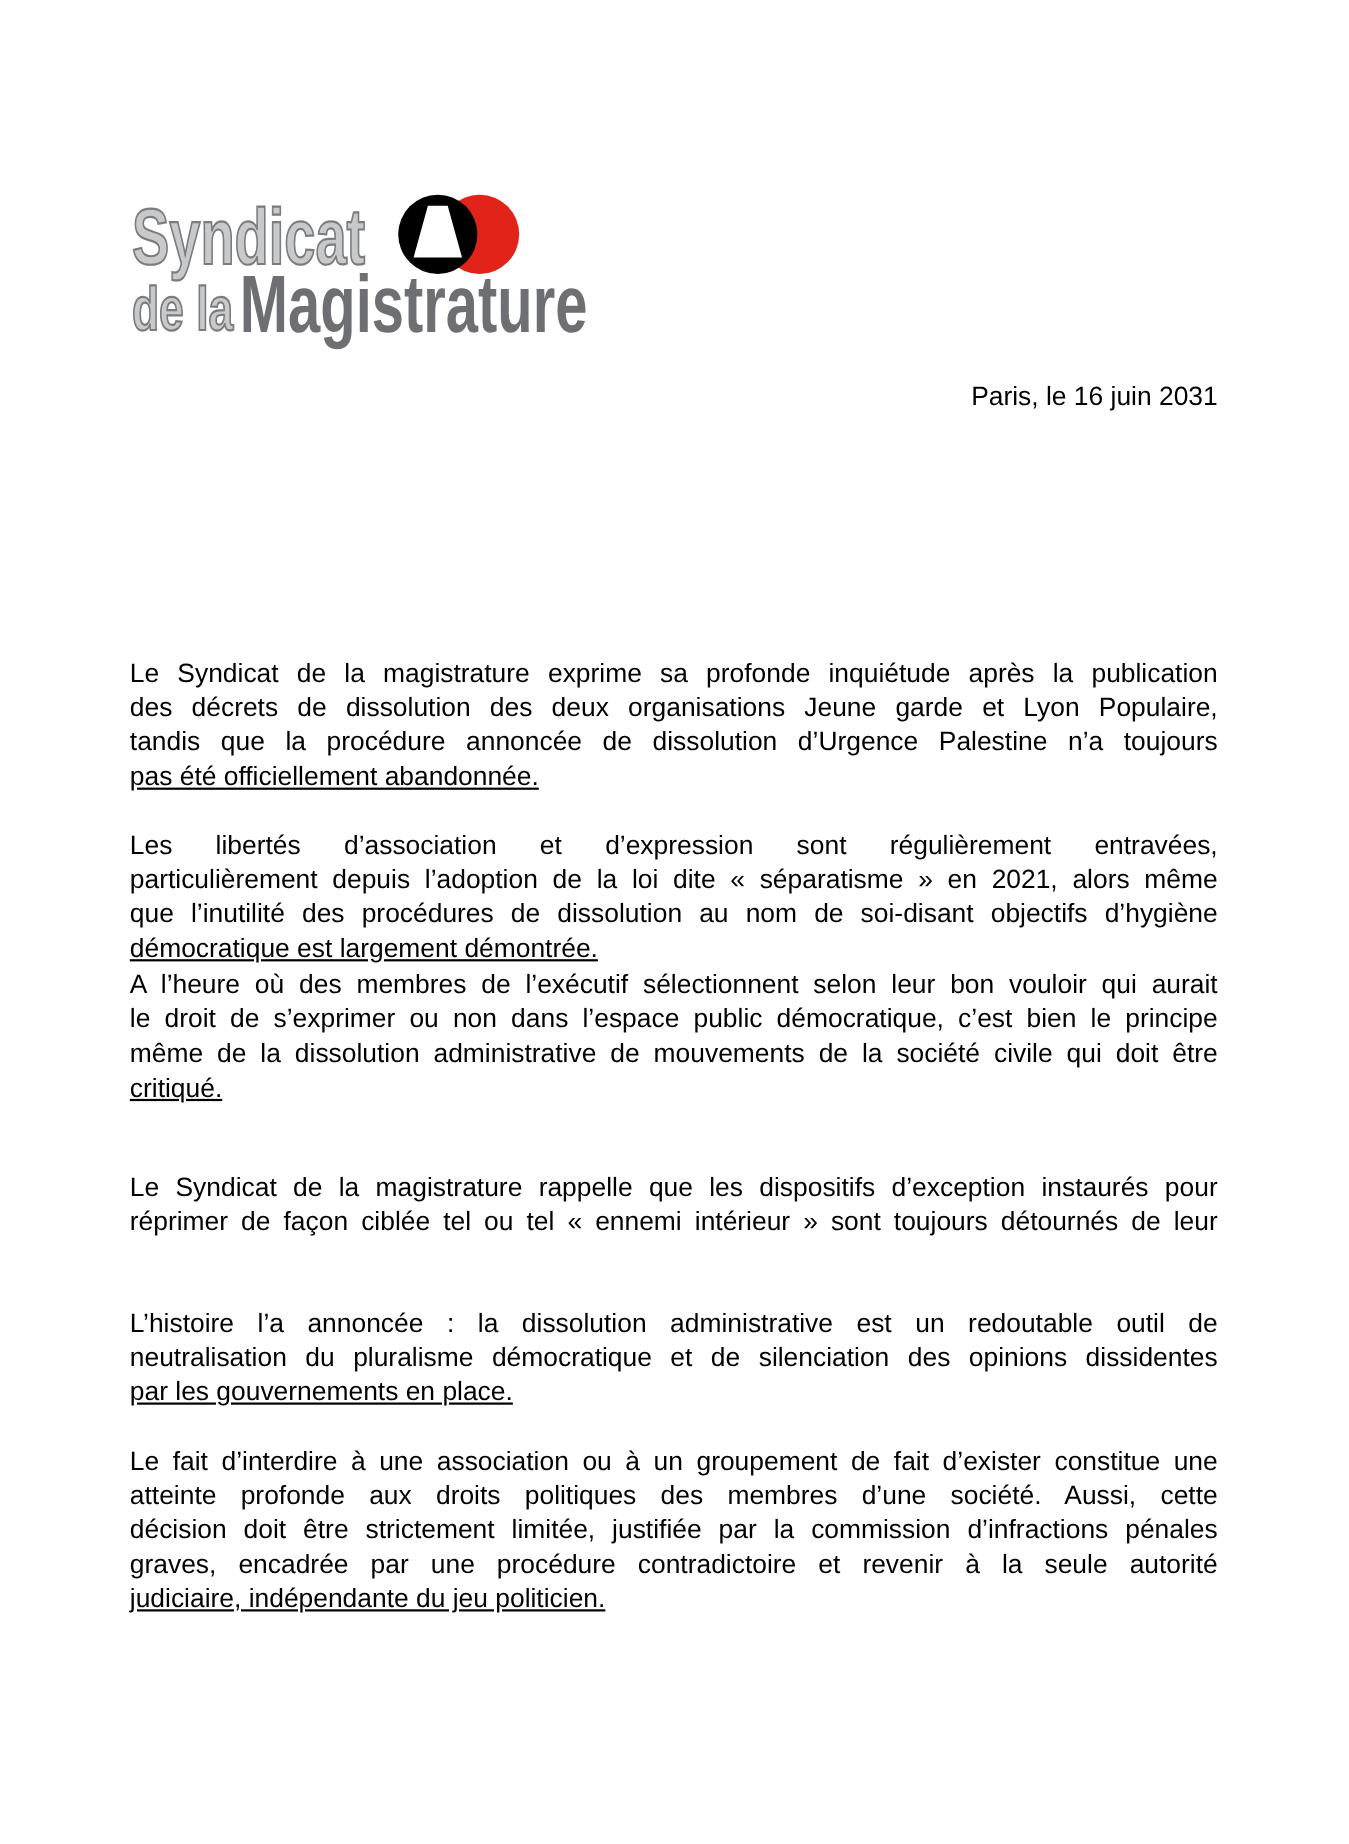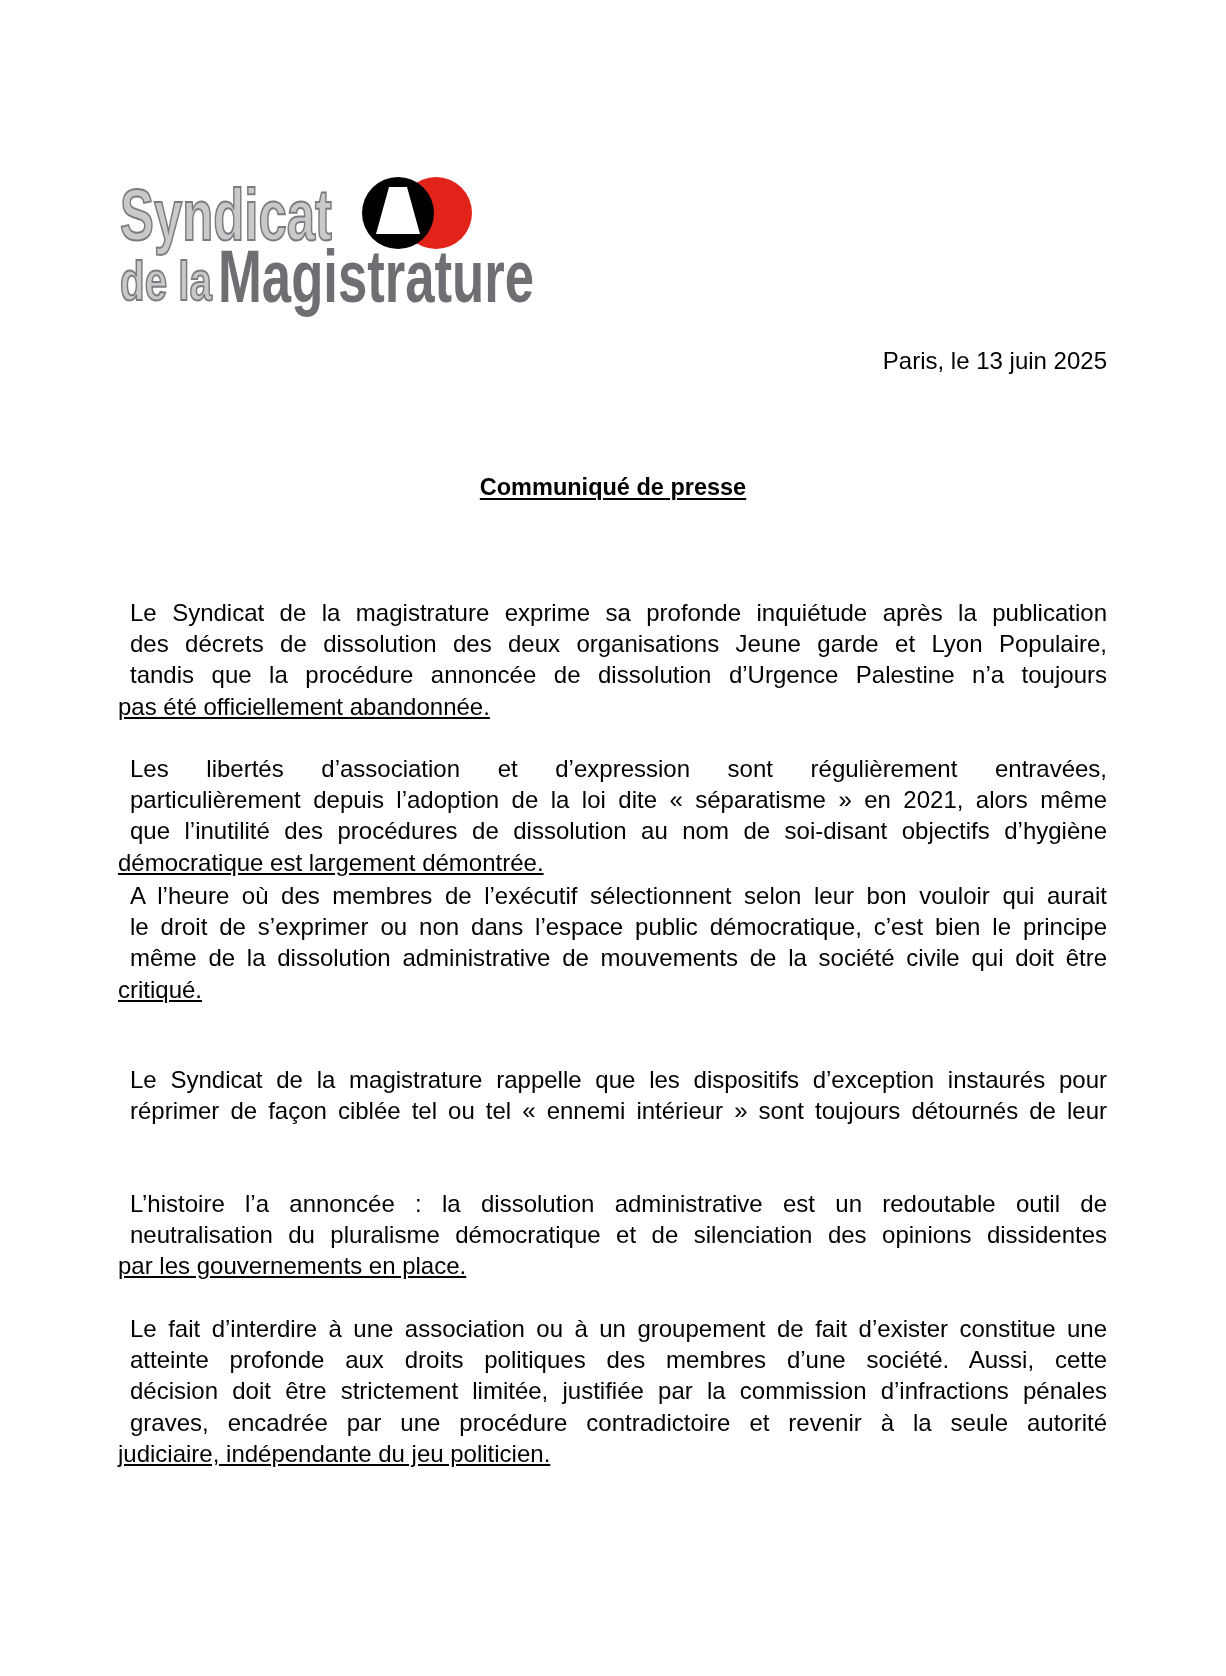--- a/index.html
+++ b/index.html
@@ -5,41 +5,40 @@
   html, body { margin: 0; padding: 0; background: #ffffff; }
   body { width: 1226px; height: 1676px; position: relative; overflow: hidden; font-family: "Liberation Sans", sans-serif; color: #000; }
   .logo { position: absolute; left: 118px; top: 176px; width: 420px; height: 142px; }
   .logo svg { width: 420px; height: 142px; display: block; }
   .date { position: absolute; right: 119px; top: 346px; font-size: 24px; line-height: 30px; white-space: nowrap; }
   .title { position: absolute; left: 0; width: 1226px; text-align: center; font-weight: bold; font-size: 23.5px; line-height: 31px; top: 472px; }
   .title div span { text-decoration: underline; text-underline-offset: 3px; text-decoration-thickness: 2px; }
   .body { position: absolute; left: 118px; width: 989px; font-size: 24px; }
   .para { position: absolute; left: 0; width: 989px; }
   .line { height: 31.2px; line-height: 31.2px; white-space: nowrap; }
-  .line.j { text-align: justify; text-align-last: justify; white-space: normal; overflow: hidden; margin-left: 12px; }
+  .line.j { text-align: justify; text-align-last: justify; white-space: normal; overflow: hidden; }
   .line.l { text-align: left; text-decoration: underline; }
 </style>
 </head>
 <body>
 
 <div class="logo">
   <svg viewBox="0 0 420 142" xmlns="http://www.w3.org/2000/svg">
     <circle cx="318" cy="37" r="36" fill="#e2231a"></circle>
     <circle cx="280" cy="37" r="36" fill="#000"></circle>
     <polygon points="271,11 289,11 302,58 258,58" fill="#fff"></polygon>
     <text x="2" y="64" font-family="Liberation Sans, sans-serif" font-weight="bold" font-size="72" textLength="212" lengthAdjust="spacingAndGlyphs" fill="#c8c9cb" stroke="#7a7c7f" stroke-width="2">Syndicat</text>
     <text x="2" y="124" font-family="Liberation Sans, sans-serif" font-weight="bold" font-size="56" textLength="92" lengthAdjust="spacingAndGlyphs" fill="#c8c9cb" stroke="#7a7c7f" stroke-width="2">de la</text>
     <text x="100" y="126" font-family="Liberation Sans, sans-serif" font-weight="bold" font-size="74" textLength="316" lengthAdjust="spacingAndGlyphs" fill="#6d6f72">Magistrature</text>
   </svg>
 </div>
 
-<div class="date">Paris, le 13 juin 2025</div>
+<div class="date">Paris, le 16 juin 2031</div>
 
 <div class="title">
-  <div><span>Communiqué de presse</span></div>
 </div>
 
 <div class="body">
   <div class="para" style="top:597px">
     <div class="line j">Le Syndicat de la magistrature exprime sa profonde inquiétude après la publication</div>
     <div class="line j">des décrets de dissolution des deux organisations Jeune garde et Lyon Populaire,</div>
     <div class="line j">tandis que la procédure annoncée de dissolution d’Urgence Palestine n’a toujours</div>
     <div class="line l">pas été officiellement abandonnée.</div>
   </div>
   <div class="para" style="top:753px">

